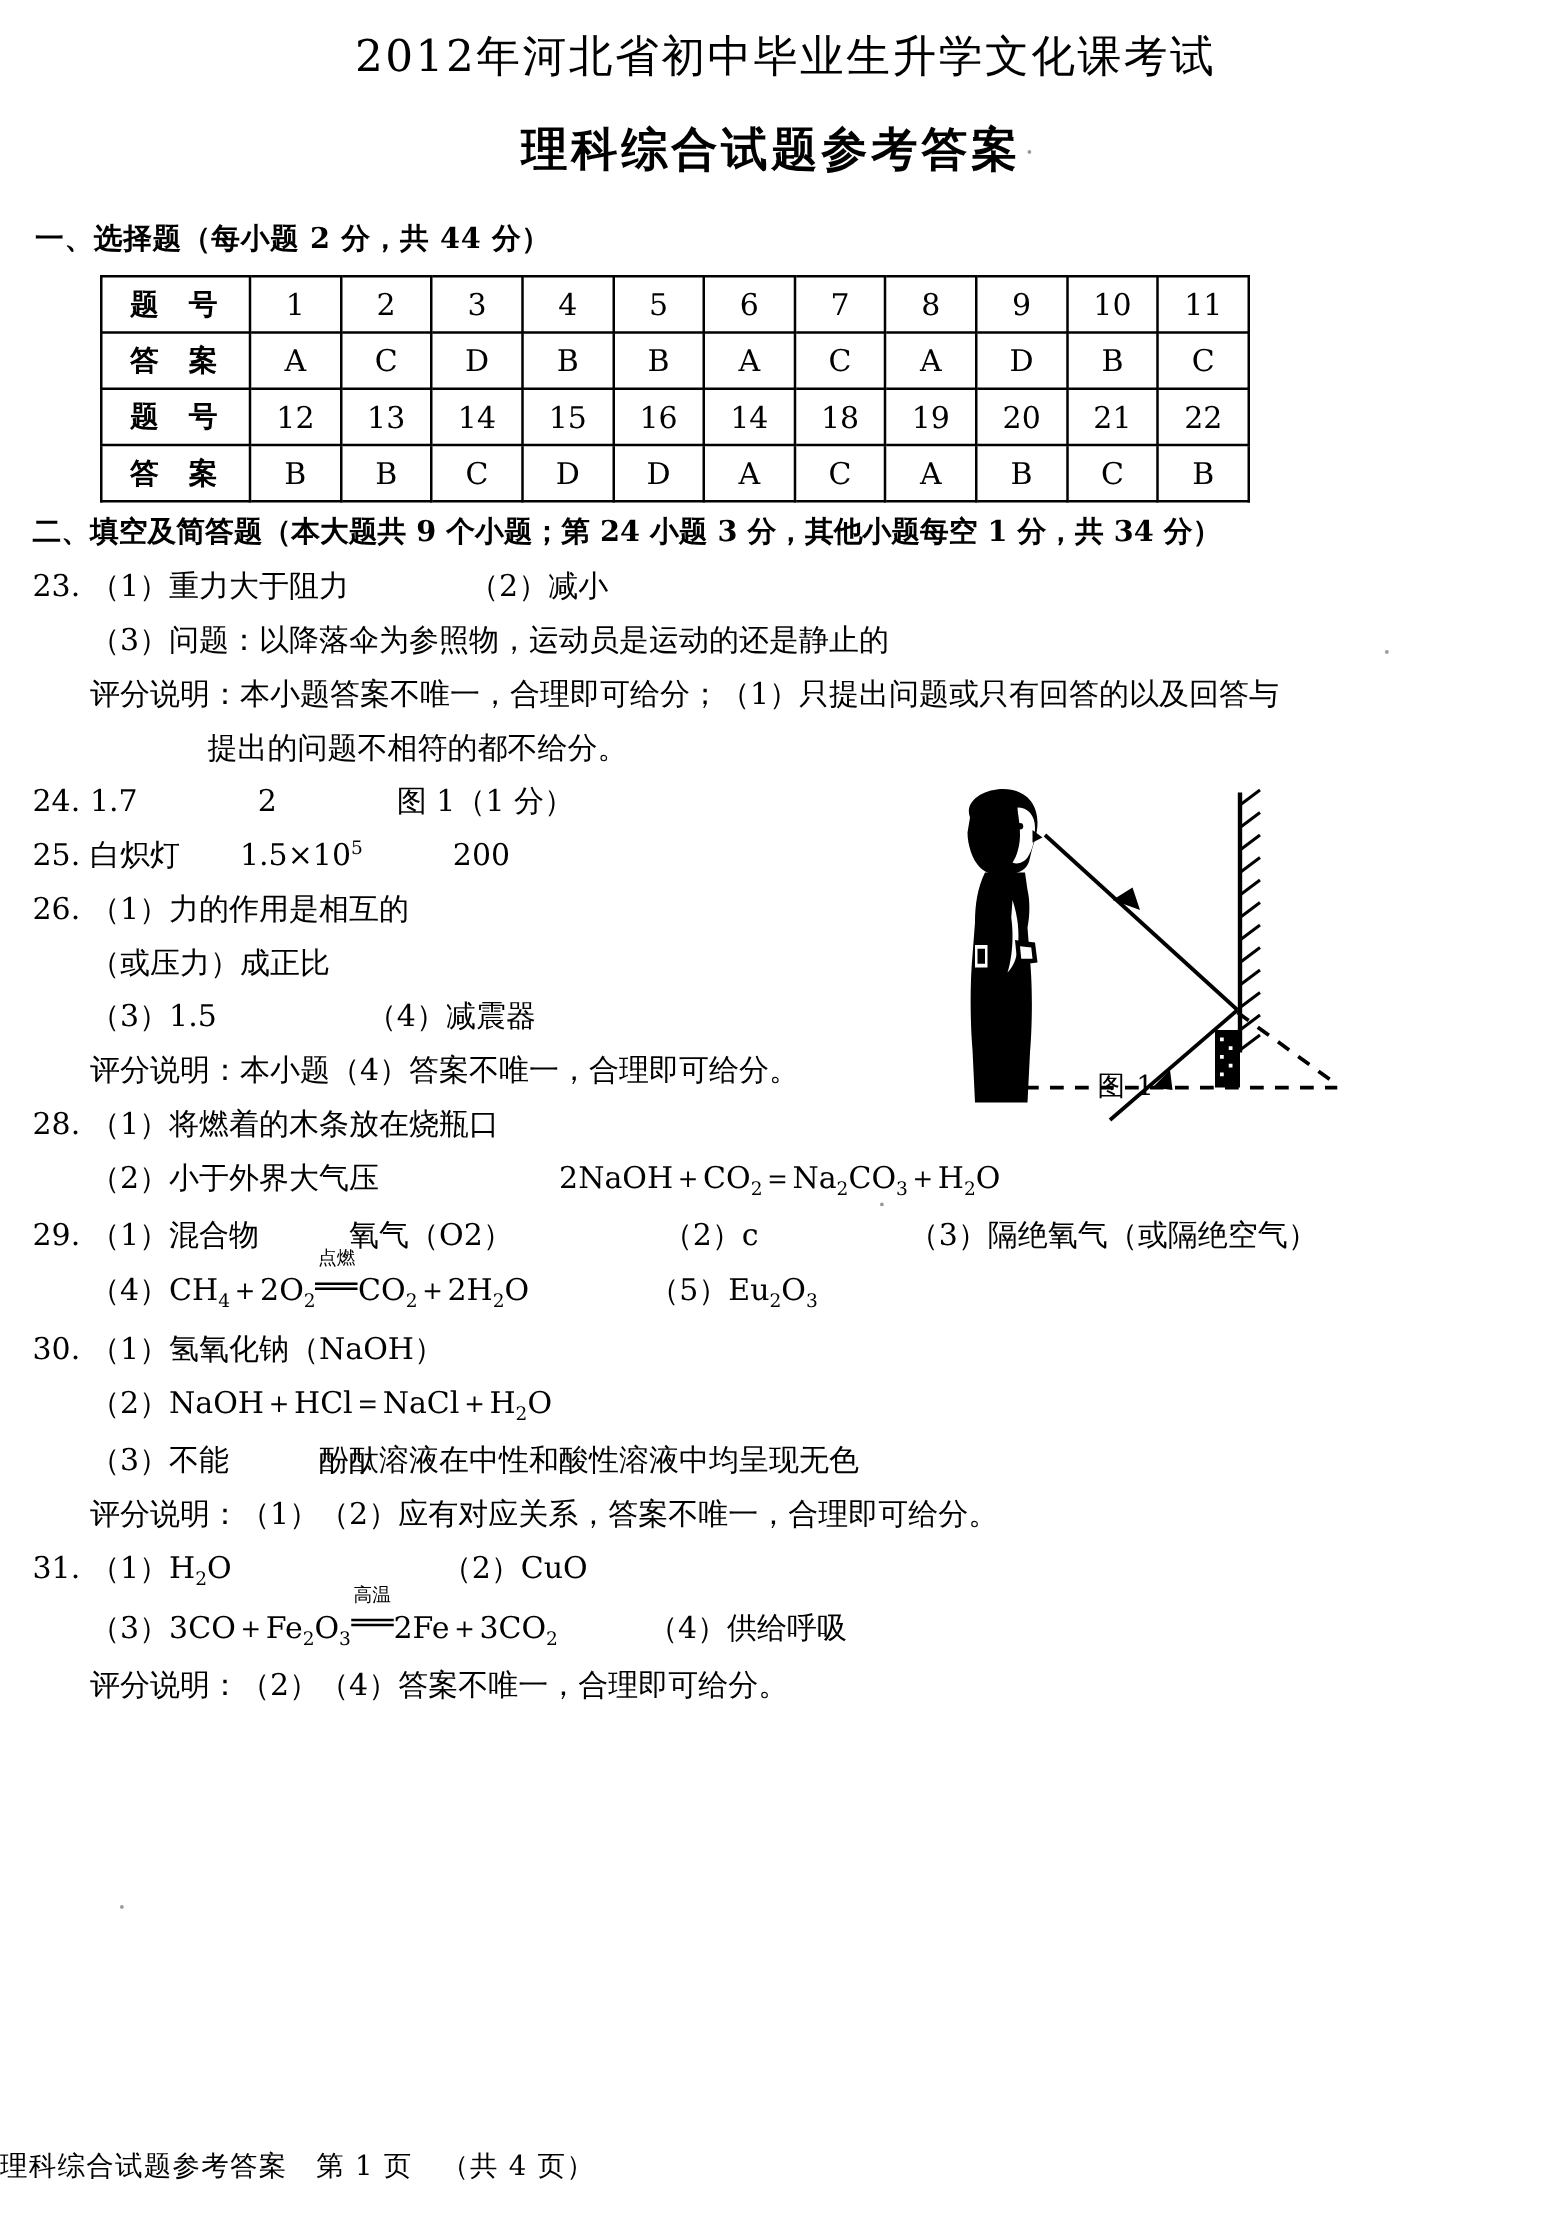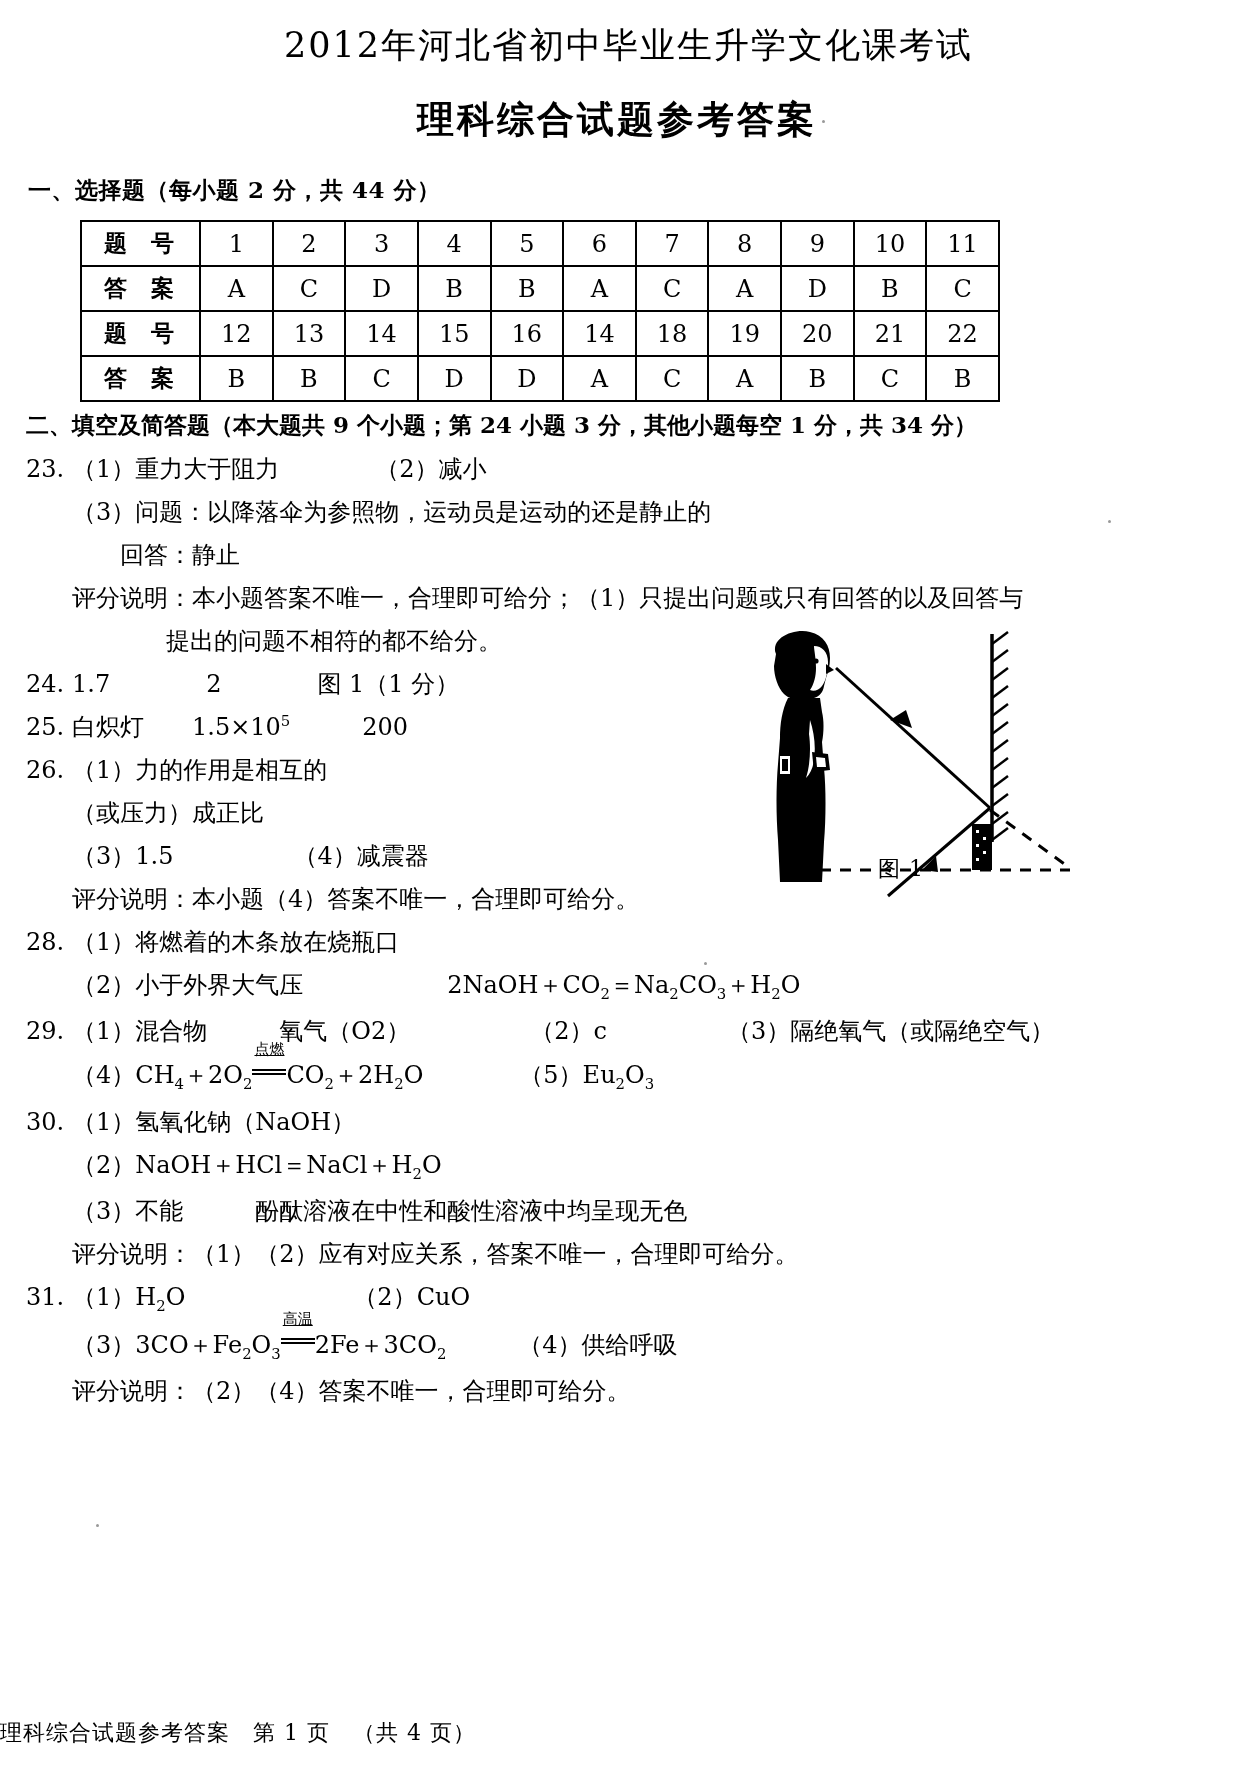--- a/index.html
+++ b/index.html
@@ -105,21 +105,20 @@
     text-align: center;
     vertical-align: baseline;
   }
   .overlabel .cond {
     position: absolute;
     left: 50%;
     transform: translateX(-50%);
     top: -19px;
     font-size: 15px;
     white-space: nowrap;
-    text-decoration: underline;
   }
   .dbl {
     display: inline-block;
     position: relative;
     width: 34px;
     height: 1em;
     vertical-align: baseline;
   }
   .dbl::before, .dbl::after {
     content: "";
@@ -232,21 +231,20 @@
       </tbody>
     </table>
   </div>
 
   <div class="section-head-2">二、填空及简答题（本大题共 9 个小题；第 24 小题 3 分，其他小题每空 1 分，共 34 分）</div>
 
   <div class="qline"><span class="num">23.</span><span>（1）重力大于阻力　　　　（2）减小</span></div>
 
   <div class="qline indent1"><span>（3）问题：以降落伞为参照物，运动员是运动的还是静止的</span></div>
 
-  <div class="qline indent2"><span>回答：静止</span></div>
 
   <div class="qline indent1"><span>评分说明：本小题答案不唯一，合理即可给分；（1）只提出问题或只有回答的以及回答与</span></div>
 
   <div class="qline indent3"><span>提出的问题不相符的都不给分。</span></div>
 
   <div class="qline"><span class="num">24.</span><span>1.7　　　　2　　　　图 1（1 分）</span></div>
 
   <div class="qline"><span class="num">25.</span><span>白炽灯</span>　　<span><span>1.5×10</span><sup>5</sup></span>　　　<span>200</span></div>
 
   <div class="qline"><span class="num">26.</span><span>（1）力的作用是相互的</span></div>

